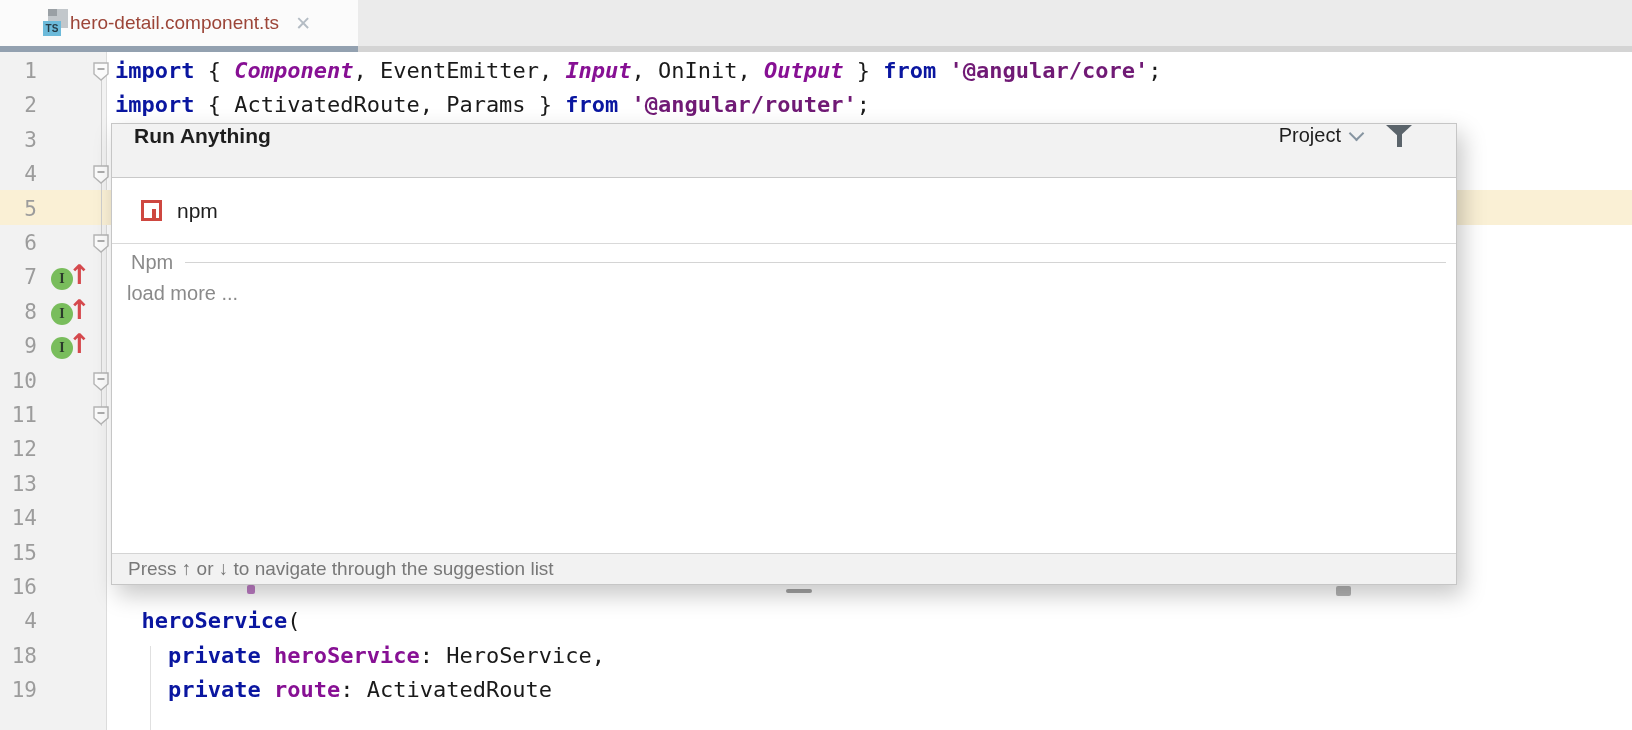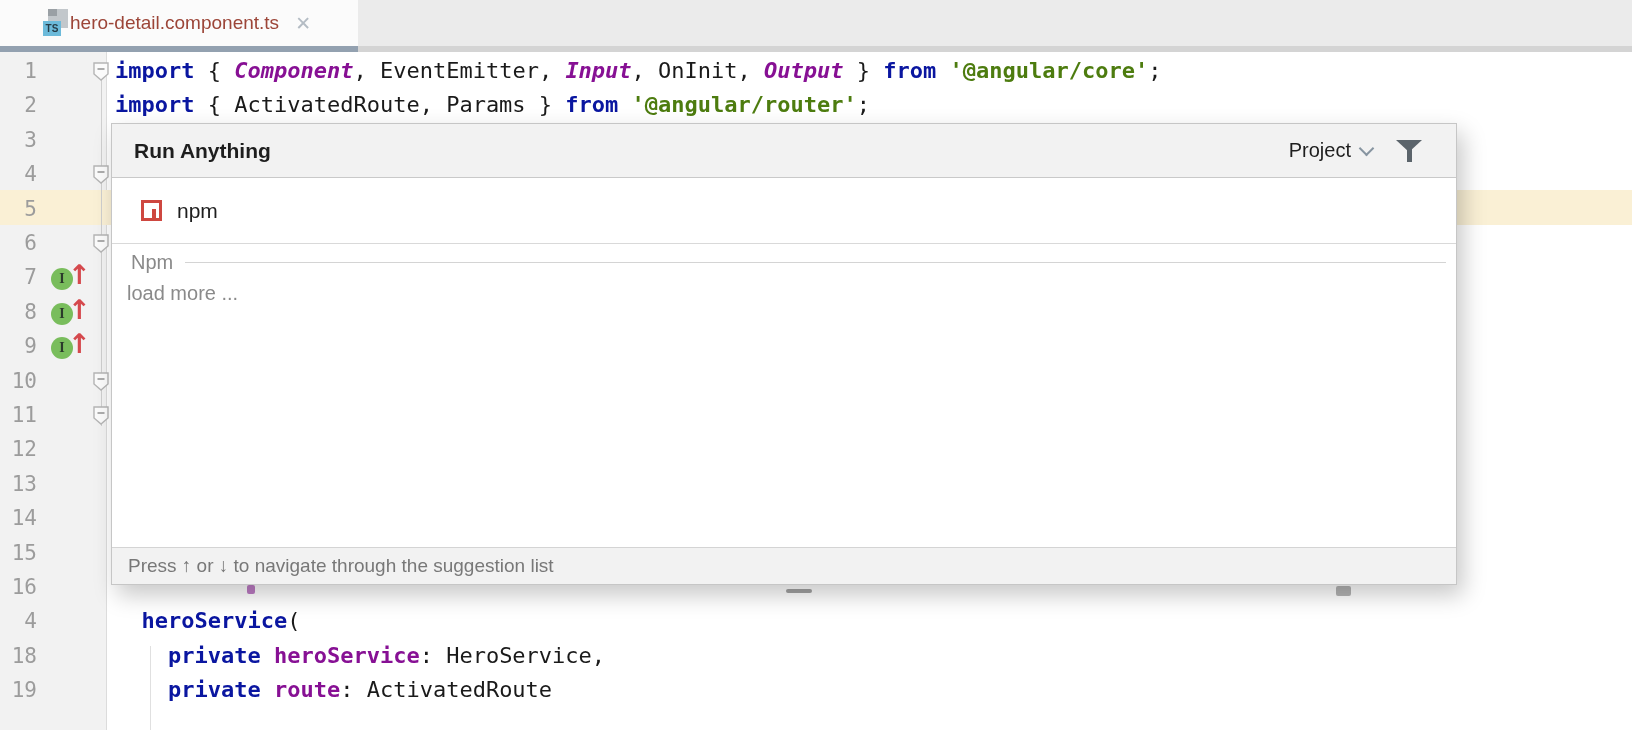--- a/index.html
+++ b/index.html
@@ -31,38 +31,38 @@
   .fold-vline { position:absolute; left:101px; width:1px; background:#cfcfcf; }
   .indent-guide { position:absolute; width:1px; background:#e0e0e0; }
   .row { position:absolute; left:0; width:100%; height:34.4px; }
   .lnum { position:absolute; left:0; top:0; width:37px; height:34.4px; text-align:right;
           font-family:"DejaVu Sans Mono",monospace; font-size:21px; line-height:34.4px; color:#9c9c9c; }
   .code { position:absolute; left:115px; top:0; height:34.4px; line-height:34.4px; white-space:pre;
           font-family:"DejaVu Sans Mono",monospace; font-size:22px; color:#000; }
   .code .kw  { color:#0a16a0; font-weight:bold;margin-top:45px; }
   .code .exp { color:#871094; font-weight:bold; font-style:italic; }
   .code .fld { color:#871094; font-weight:bold; }
-  .code .str { color:#4d7c0f; font-weight:bold; }
+  .code .str { color:#701a75; font-weight:bold; }
   .code .pl  { color:#1a1a1a; }
   .fold-marker { position:absolute; left:93px; top:8px; width:16px; height:19px; }
   .io-icons { position:absolute; left:51px; top:3px; width:46px; height:30px; }
   .io-circle { position:absolute; left:0; top:5px; width:22px; height:22px; border-radius:50%;
                background:#79bd5c; display:flex; align-items:center; justify-content:center;
                font-family:"Liberation Serif","DejaVu Serif",serif; font-weight:bold;
                font-size:14px; color:#2b3a2b; }
   .io-arrow { position:absolute; left:17px; top:-4px; font-size:27px; font-weight:bold; color:#d5494d;
               font-family:"DejaVu Sans",sans-serif; }
   .obscure { position:absolute; opacity:.55; border-radius:2px; }
 
   
   .popup { position:absolute; left:111px; top:123px; width:1346px; height:462px; background:#fff;
            border:1px solid #c6c6c6; box-shadow:6px 10px 22px rgba(0,0,0,.22);
            display:flex; flex-direction:column; z-index:10; }
   .popup-header { height:54px; background:#f2f2f2; border-bottom:1px solid #c9c9c9;
-                  display:flex; align-items:center; padding:0 34px 0 22px; flex:none; }
+                  display:flex; align-items:flex-start; padding:0 44px 0 22px; flex:none; }
   .popup-title { font-size:21px; font-weight:bold; color:#1e1e1e; }
   .scope { margin-left:auto; display:flex; align-items:center; cursor:default; }
   .scope-label { font-size:20px; color:#1e1e1e; }
   .chevron { width:11px; height:11px; border-right:2.5px solid #8795a1; border-bottom:2.5px solid #8795a1;
              transform:rotate(45deg); margin:-4px 0 0 10px; }
   .funnel { position:relative; width:26px; height:24px; margin-left:24px; cursor:default; }
   .funnel::before { content:''; position:absolute; top:1px; left:0;
                     border-left:13px solid transparent; border-right:13px solid transparent;
                     border-top:12px solid #5b646b; }
   .funnel::after { content:''; position:absolute; left:10.5px; top:9px; width:5px; height:14px; background:#5b646b; }
@@ -72,21 +72,21 @@
   .npm-icon::after { content:''; position:absolute; left:54%; top:40%; bottom:0; width:3.5px; background:#ce4740; }
   .search-text { margin-left:15px; font-size:21px; color:#1e1e1e; }
   .popup-list { flex:1 1 auto; display:flex; flex-direction:column; background:#fff; }
   .section-head { height:30px; display:flex; align-items:center; padding:6px 10px 0 19px; flex:none; }
   .section-label { font-size:20px; color:#8a8a8a; }
   .section-line { flex:1; height:1px; background:#d4d4d4; margin-left:12px; }
   .item { height:40px; display:flex; align-items:center; padding-left:26px; flex:none; cursor:default; }
   .item-label { margin-left:13px; font-size:21px; color:#1e1e1e; }
   .load-more { height:38px; display:flex; align-items:center; padding-left:15px;
                font-size:20px; color:#8a8a8a; flex:none; cursor:default; }
-  .popup-footer { height:37px; background:#f2f2f2; border-top:1px solid #d4d4d4;
+  .popup-footer { height:31px; background:#f2f2f2; border-top:1px solid #d4d4d4;
                   display:flex; align-items:center; padding-left:16px;
                   font-size:19px; color:#787878; flex:none; }
 </style>
 </head>
 <body>
 
 <div class="screen">
 
   <div class="tabbar">
     <div class="tab">

